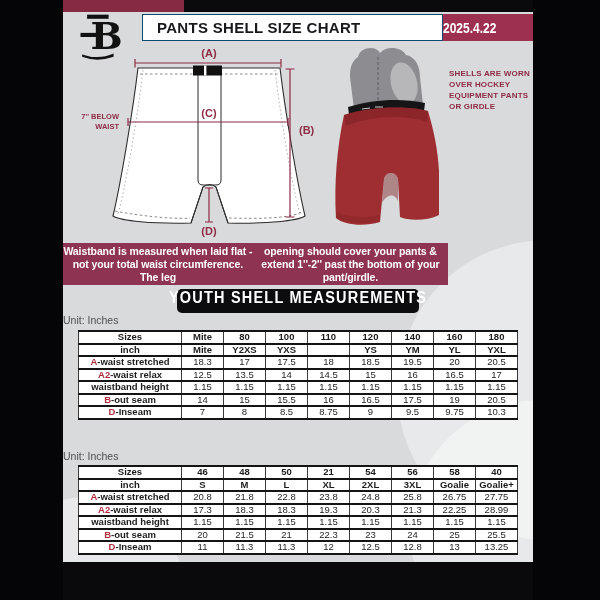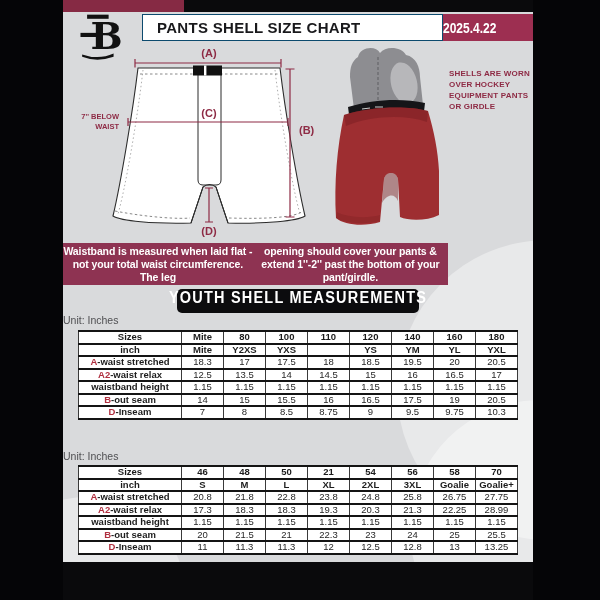--- a/index.html
+++ b/index.html
@@ -239,21 +239,21 @@
       <tbody>
           <tr class="hdr">
             <td class="lbl">Sizes</td>
             <td>46</td>
             <td>48</td>
             <td>50</td>
             <td>21</td>
             <td>54</td>
             <td>56</td>
             <td>58</td>
-            <td>70</td>
+            <td>40</td>
           </tr>
           <tr class="hdr">
             <td class="lbl">inch</td>
             <td>S</td>
             <td>M</td>
             <td>L</td>
             <td>XL</td>
             <td>2XL</td>
             <td>3XL</td>
             <td>Goalie</td>

